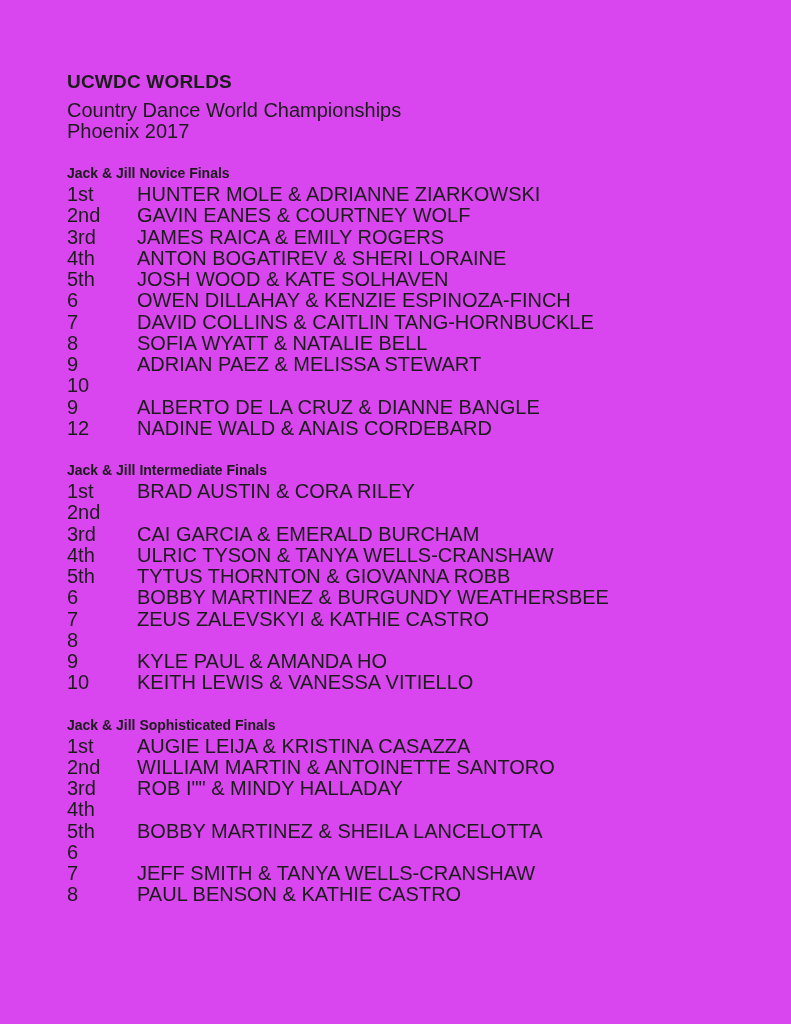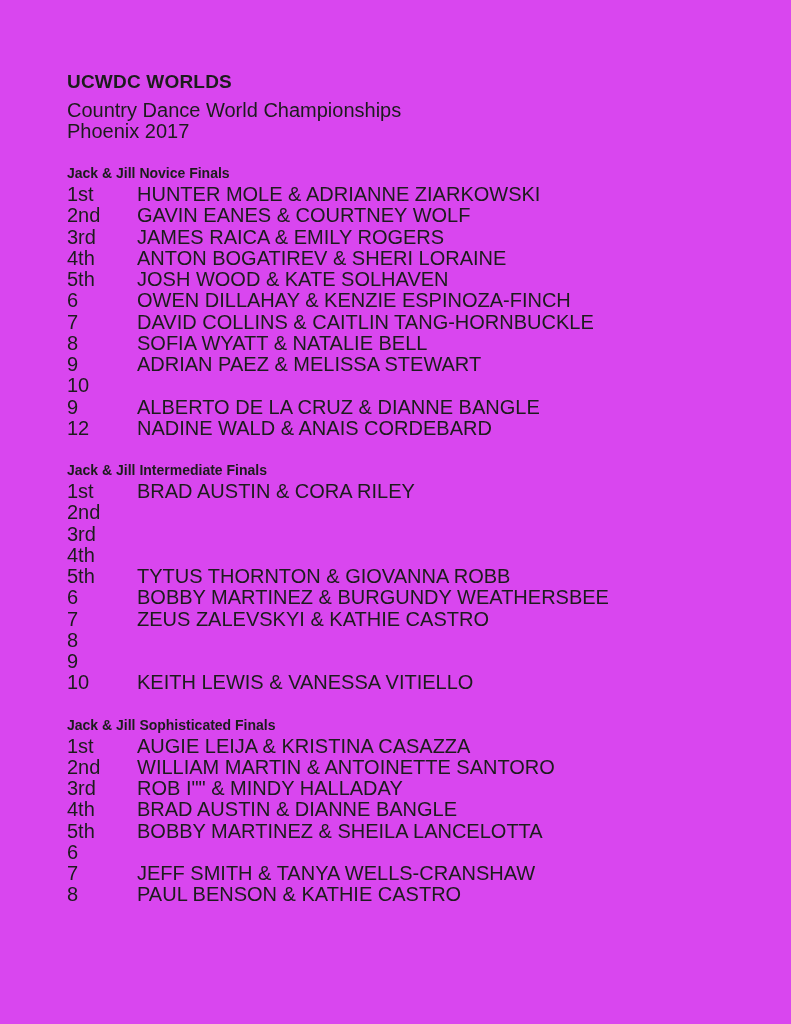--- a/index.html
+++ b/index.html
@@ -138,24 +138,26 @@
     <span class="rank">1st</span>
     <span class="names">BRAD AUSTIN &amp; CORA RILEY</span>
   </div>
 
   <div class="row">
     <span class="rank">2nd</span>
   </div>
 
   <div class="row">
     <span class="rank">3rd</span>
+    <span class="names">CAI GARCIA &amp; EMERALD BURCHAM</span>
   </div>
 
   <div class="row">
     <span class="rank">4th</span>
+    <span class="names">ULRIC TYSON &amp; TANYA WELLS-CRANSHAW</span>
   </div>
 
   <div class="row">
     <span class="rank">5th</span>
     <span class="names">TYTUS THORNTON &amp; GIOVANNA ROBB</span>
   </div>
 
   <div class="row">
     <span class="rank">6</span>
     <span class="names">BOBBY MARTINEZ &amp; BURGUNDY WEATHERSBEE</span>
@@ -165,20 +167,21 @@
     <span class="rank">7</span>
     <span class="names">ZEUS ZALEVSKYI &amp; KATHIE CASTRO</span>
   </div>
 
   <div class="row">
     <span class="rank">8</span>
   </div>
 
   <div class="row">
     <span class="rank">9</span>
+    <span class="names">KYLE PAUL &amp; AMANDA HO</span>
   </div>
 
   <div class="row">
     <span class="rank">10</span>
     <span class="names">KEITH LEWIS &amp; VANESSA VITIELLO</span>
   </div>
 </div>
   </section>
 
   <section class="section">
@@ -194,21 +197,20 @@
     <span class="names">WILLIAM MARTIN &amp; ANTOINETTE SANTORO</span>
   </div>
 
   <div class="row">
     <span class="rank">3rd</span>
     <span class="names">ROB I"" &amp; MINDY HALLADAY</span>
   </div>
 
   <div class="row">
     <span class="rank">4th</span>
-    <span class="names">BRAD AUSTIN &amp; DIANNE BANGLE</span>
   </div>
 
   <div class="row">
     <span class="rank">5th</span>
     <span class="names">BOBBY MARTINEZ &amp; SHEILA LANCELOTTA</span>
   </div>
 
   <div class="row">
     <span class="rank">6</span>
   </div>

